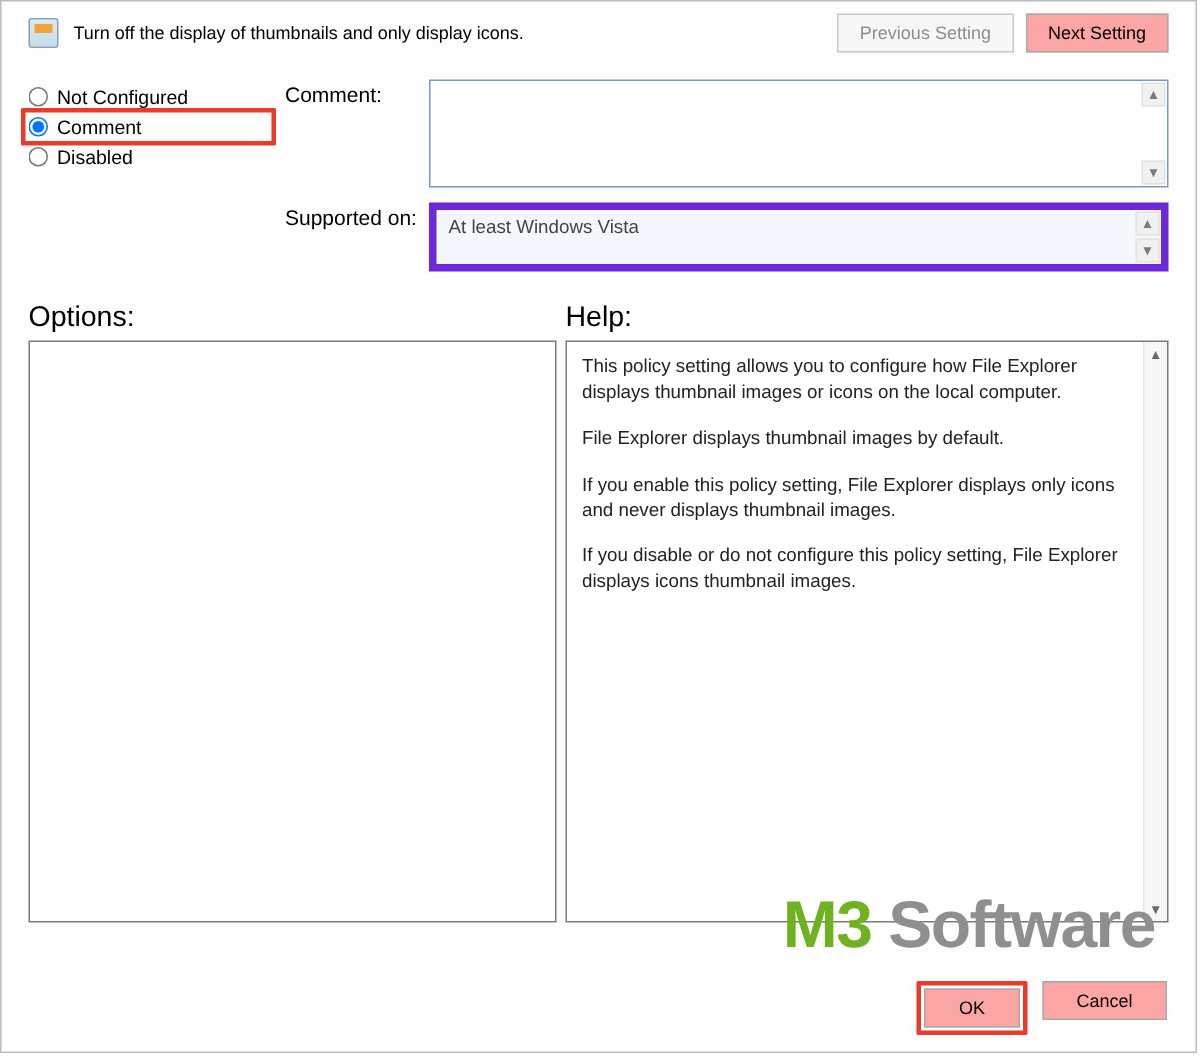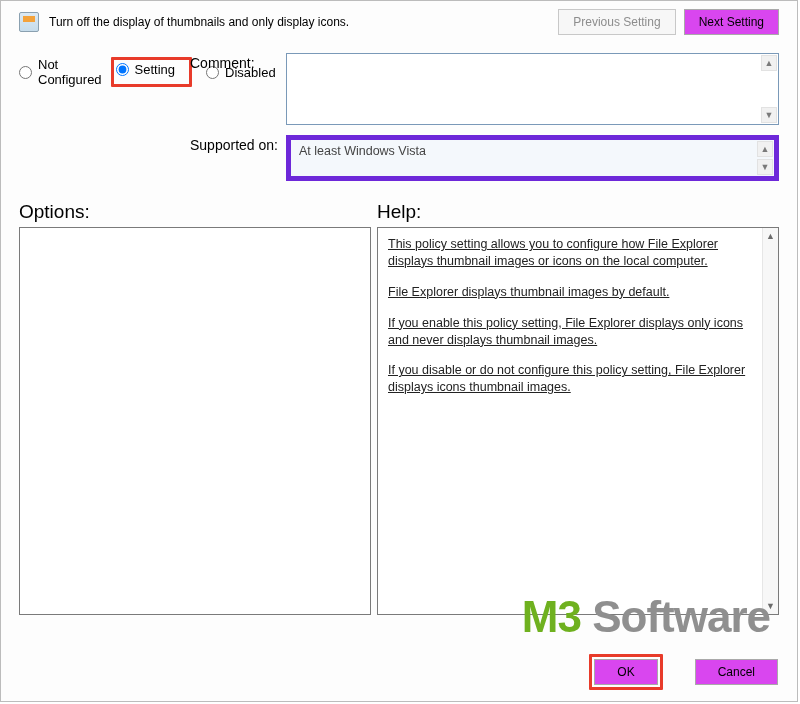--- a/index.html
+++ b/index.html
@@ -39,21 +39,21 @@
   .title-icon::after{
     content:"";
     position:absolute;
     left:3px; top:3px; width:12px; height:6px;
     background:#f3a23b;
   }
   .title-text { flex: 1; }
   .nav-buttons { display:flex; gap:8px;justify-content:flex-end; }
   .win-btn {
     border: 1px solid #a9a9a9;
-    background: #d946ef;
+    background: #fca5a5;
     padding: 5px 14px;
     font-family: inherit;
     font-size: 12px;
     cursor: pointer;
   }
   .win-btn:disabled {
     color: #8d8d8d;
     border-color: #c8c8c8;
     background: #f7f7f7;
     cursor: default;
@@ -61,21 +61,21 @@
 
   
   .config {
     display: grid;
     grid-template-columns: 165px 90px 1fr;
     column-gap: 6px;
     row-gap: 10px;
     padding: 8px 18px 2px 18px;
     align-items: start;
   }
-  .radios { display:flex; flex-direction:row; gap:14px; padding-top:4px;}
+  .radios { display:flex; flex-direction:column; padding-top:4px;}
   .radio {
     display:flex; align-items:center; gap:6px;
     font-size: 13px;
   }
   .radio input { margin:0; }
   .mark-enabled {
     border: 3px solid #e83b2a;
     padding: 2px 14px 2px 2px;
     margin-left:-5px;
     border-radius:1px;
@@ -117,21 +117,20 @@
   .panes-row {
     display:flex;
     padding: 0 18px;
     gap: 6px;
   }
   .options-pane, .help-pane {
     border:1px solid #7a7a7a;
     height: 388px;
     background:#fff;
     position:relative;
-    text-decoration:underline;
   }
   .options-pane { width: 352px; }
   .help-pane { flex:1; padding: 8px 22px 8px 10px; font-size:12.5px; color:#222;}
   .help-pane p { margin:0 0 14px 0; line-height:1.35;}
   .help-scroll {
     position:absolute; right:0; top:0; bottom:0; width:16px;
     background:#f7f7f7; border-left:1px solid #e6e6e6;
     display:flex; flex-direction:column;
   }
   .help-scroll .arr{
@@ -153,22 +152,22 @@
   }
   .watermark .m3 { color:#6fb11f; }
   .watermark .soft { color:#8f8f8f; font-weight:600; }
 
   
   .dlg-buttons {
     position:absolute;
     right: 22px;
     bottom: 14px;
     display:flex;
-    gap: 32px;
-    align-items:center;
+    gap: 10px;
+    align-items:flex-start;
   }
   .mark-red {
     border: 3px solid #e83b2a;
     padding: 2px;
     border-radius:1px;
   }
   .dlg-buttons .win-btn { padding: 5px 22px; }
 </style>
 </head>
 <body>
@@ -186,21 +185,21 @@
 
   <div class="config">
     <div class="radios">
       <label class="radio">
         <input type="radio" name="state" style="">
         <span>Not Configured</span>
       </label>
       <span class="mark-enabled">
         <label class="radio">
           <input type="radio" name="state" checked="" style="">
-          <span>Setting</span>
+          <span>Comment</span>
         </label>
       </span>
       <label class="radio">
         <input type="radio" name="state" style="">
         <span>Disabled</span>
       </label>
     </div>
 
     <div class="cfg-label">Comment:</div>
     <div class="comment-box">

